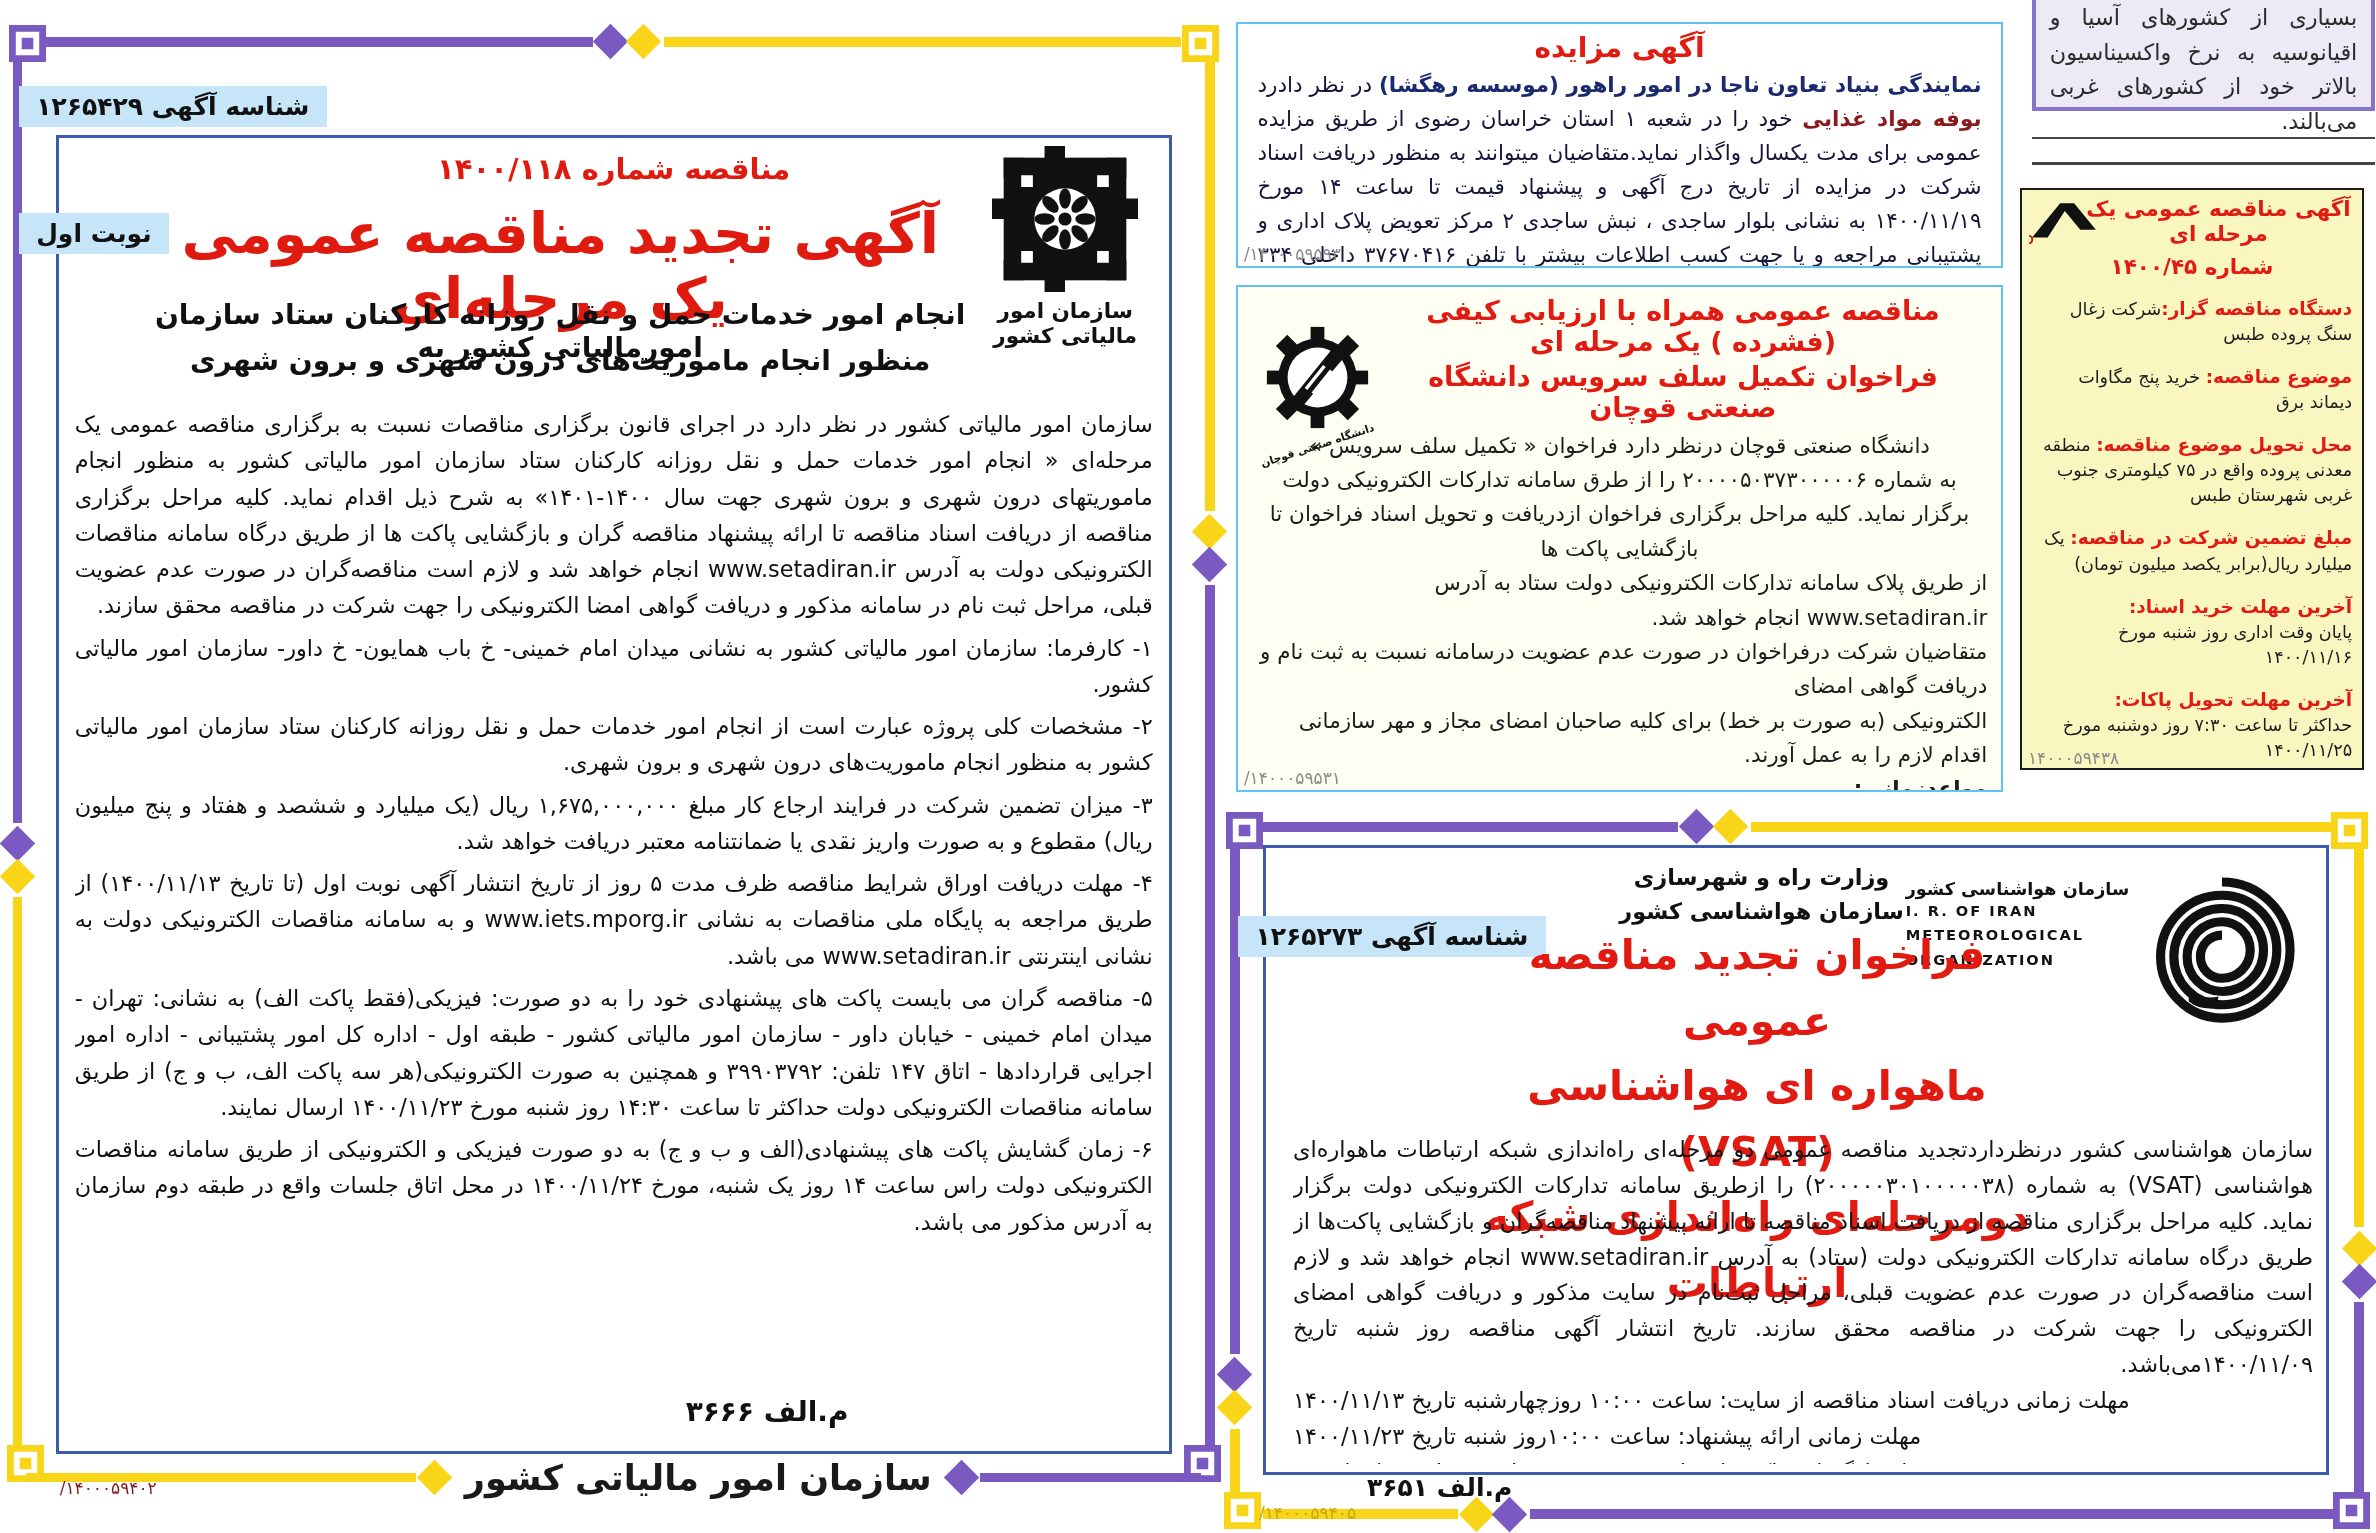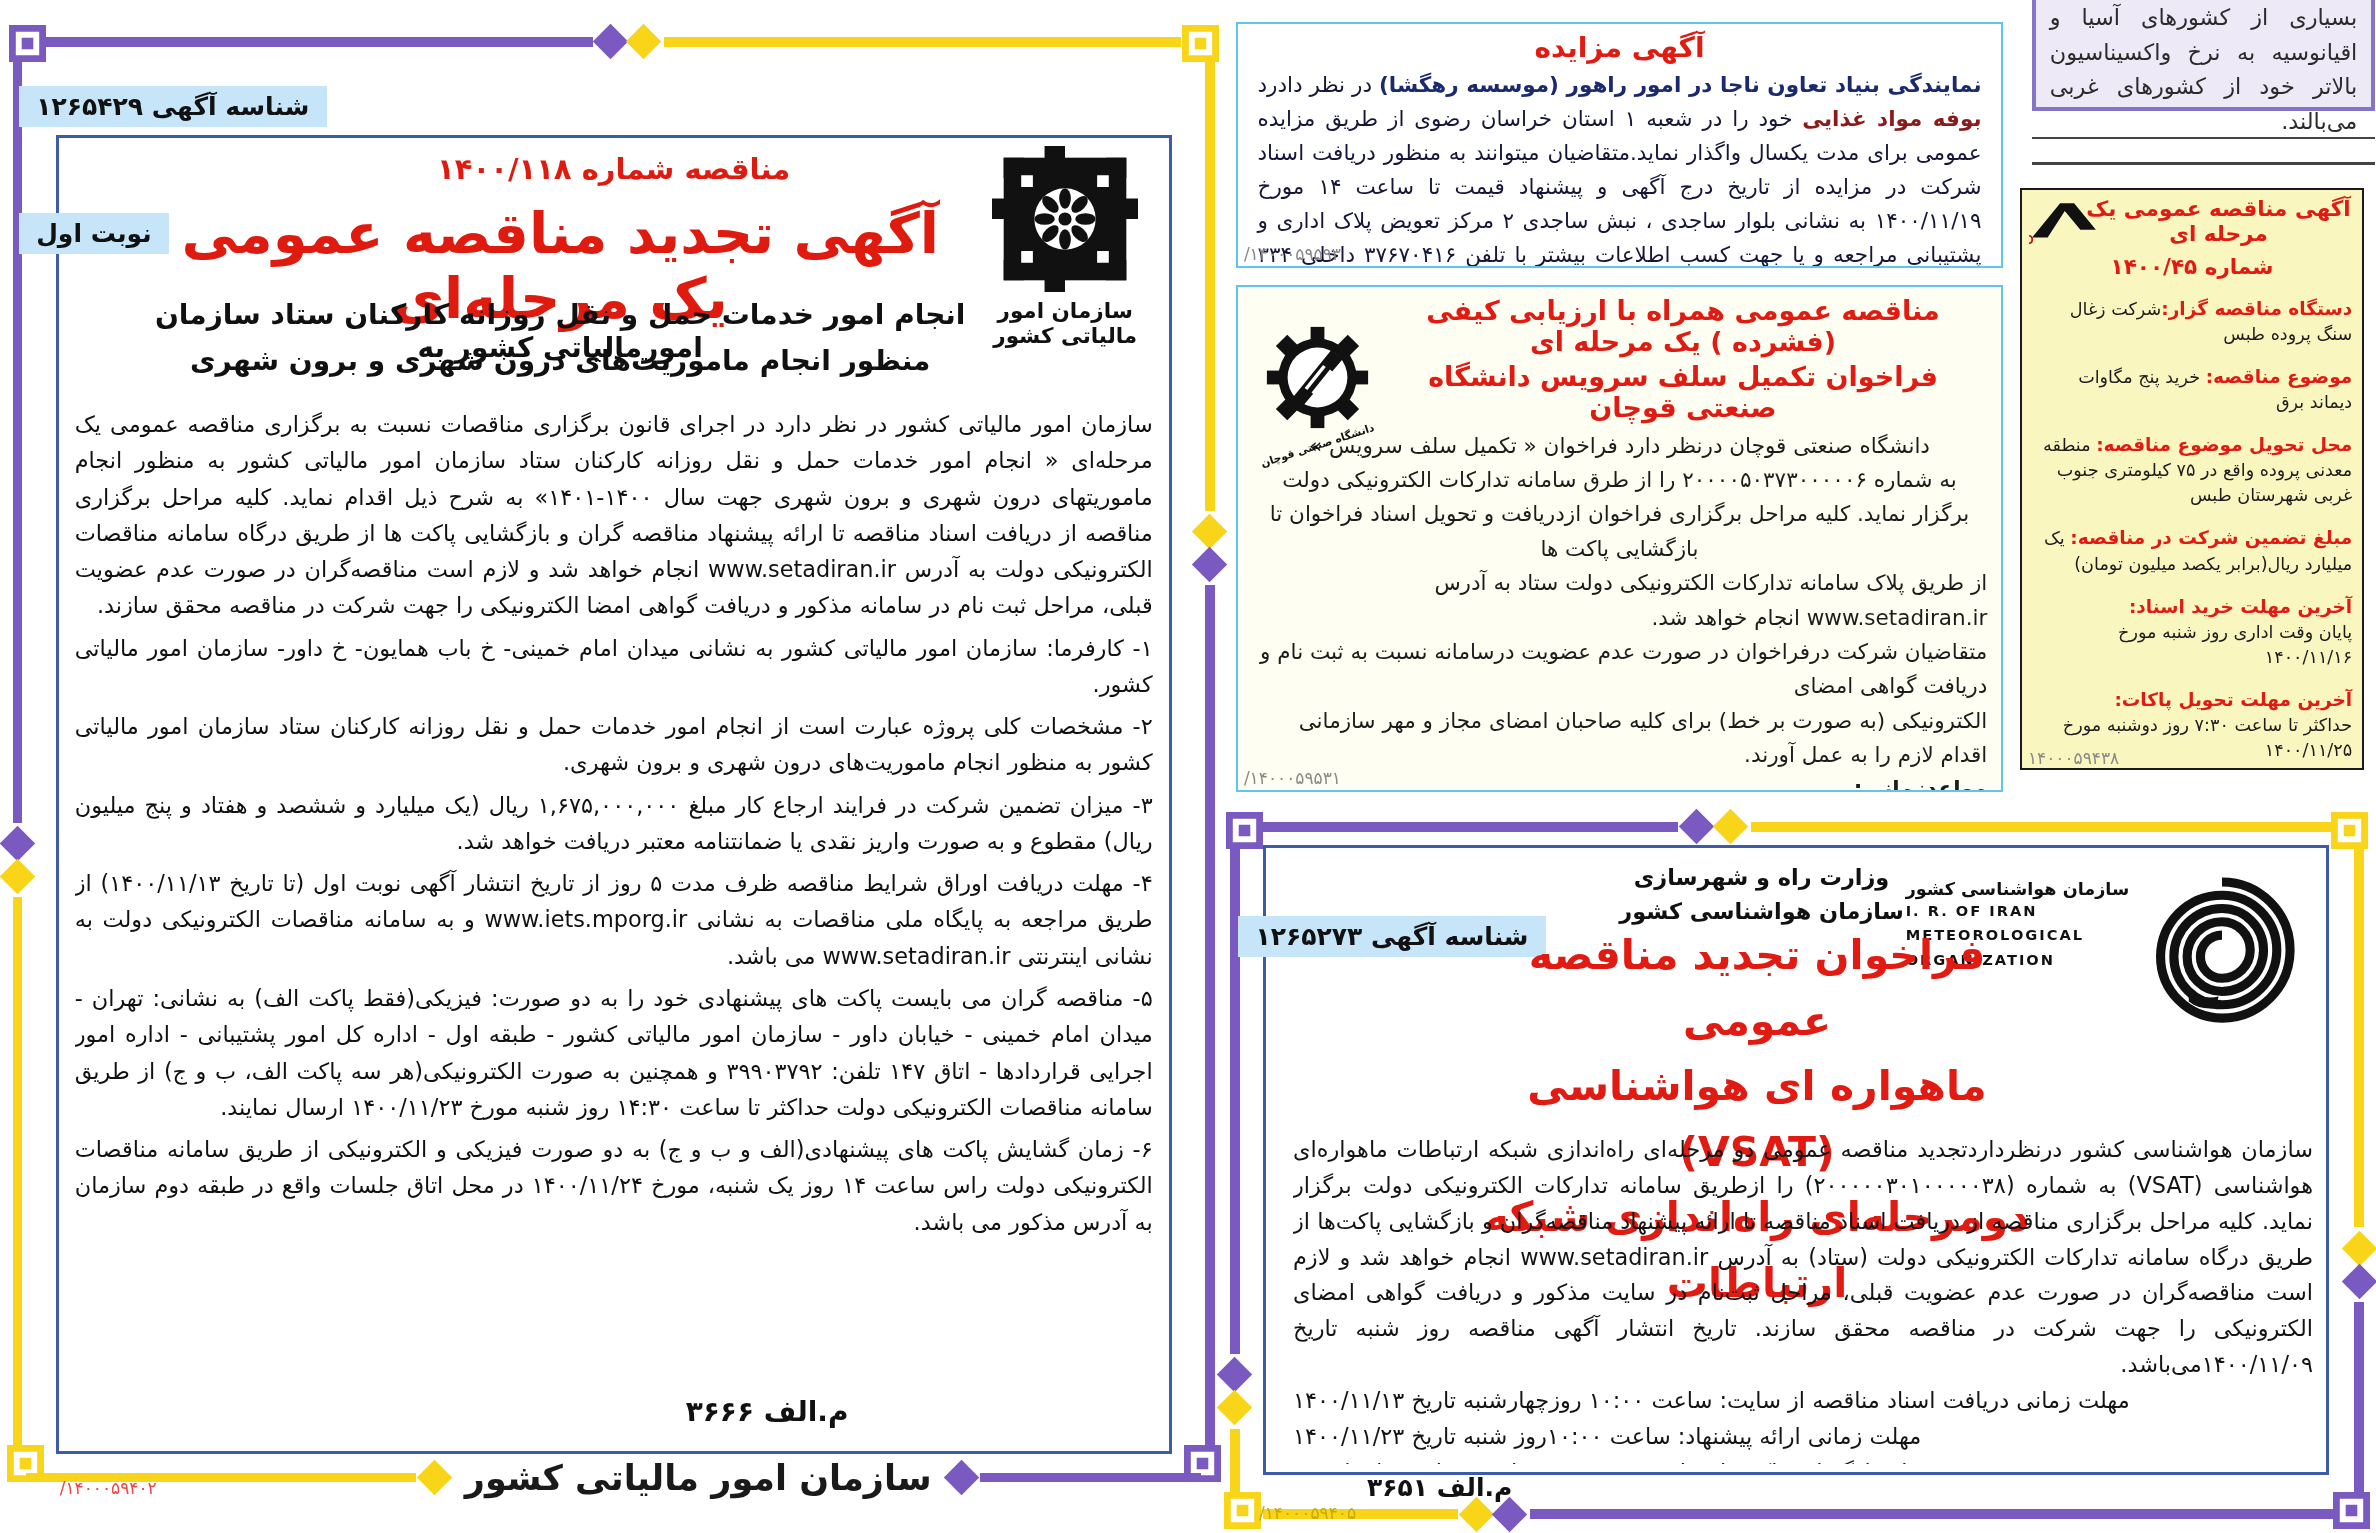--- a/index.html
+++ b/index.html
@@ -134,21 +134,21 @@
 
     <div class="maalef abs" style="left:673px;top:1358px;">م.الف ۳۶۶۶</div>
 
     <div id="tax-banner" class="abs" style="left:13.7px;right:13.7px;top:1416px;height:49px;">
       <div class="line" style="background:#F9D51A;width:390px;"></div>
       <div class="dia y" style="position:static;transform:rotate(45deg);margin-left:5.9px;"></div>
       <div class="txt">سازمان امور مالیاتی کشور</div>
       <div class="dia p" style="position:static;transform:rotate(45deg);margin-right:5.9px;"></div>
       <div class="line" style="background:#7A59C0;flex:1;"></div>
     </div>
-    <div class="tinycode abs" style="left:47px;top:1441px;color:#ef4444;">/۱۴۰۰۰۵۹۴۰۲</div>
+    <div class="tinycode abs" style="left:47px;top:1441px;color:#7f1d1d;">/۱۴۰۰۰۵۹۴۰۲</div>
   </div>
 
   <div id="auction-ad" class="abs cyanbox">
     <div id="auction-title">آگهی مزایده</div>
     <div id="auction-body">
       <span class="bold-navy">نمایندگی بنیاد تعاون ناجا در امور راهور (موسسه رهگشا)</span><span> در نظر دادرد </span><span class="bold-maroon">بوفه مواد غذایی</span><span> خود را در شعبه ۱ استان خراسان رضوی از طریق مزایده عمومی برای مدت یکسال واگذار نماید.متقاضیان میتوانند به منظور دریافت اسناد شرکت در مزایده از تاریخ درج آگهی و پیشنهاد قیمت تا ساعت ۱۴ مورخ ۱۴۰۰/۱۱/۱۹ به نشانی بلوار ساجدی ، نبش ساجدی ۲ مرکز تعویض پلاک اداری و پشتیبانی مراجعه و یا جهت کسب اطلاعات بیشتر با تلفن ۳۷۶۷۰۴۱۶ داخلی ۳۳۴ تماس حاصل نمایند.</span>
     </div>
 
     <div class="tinycode abs" style="left:5.9px;bottom:2px;">/۱۴۰۰۰۵۹۵۹۳</div>
   </div>

